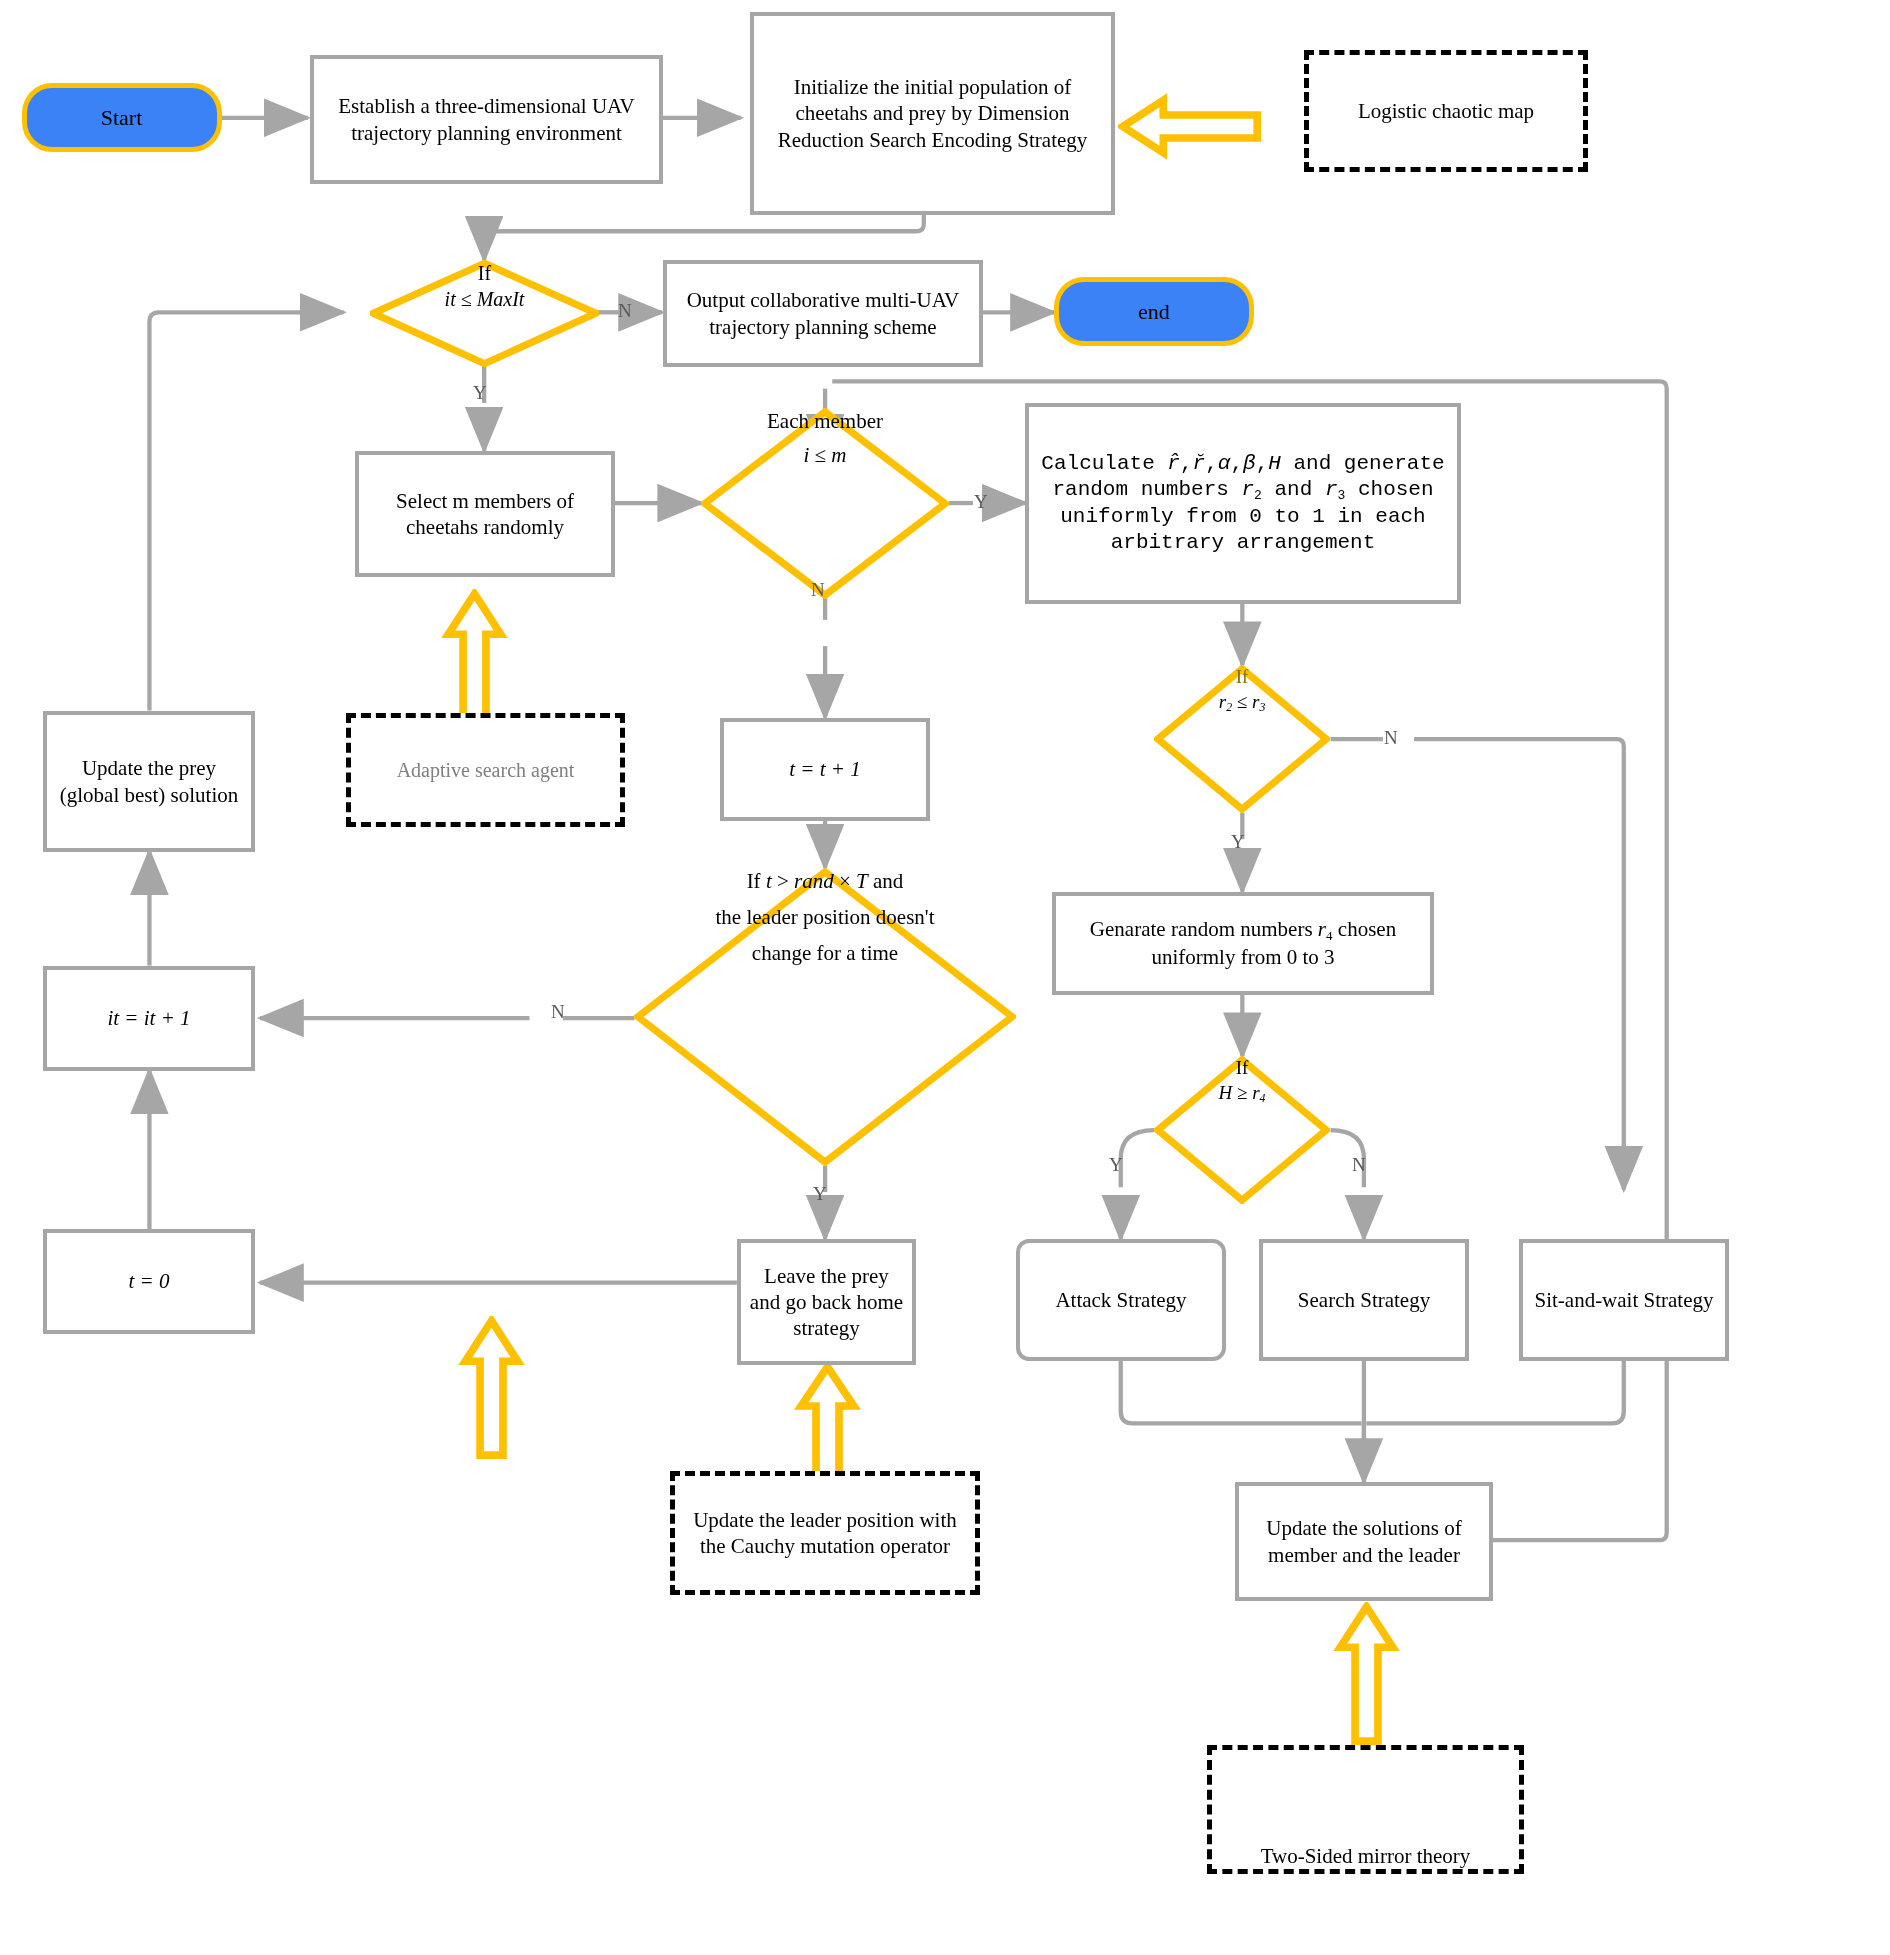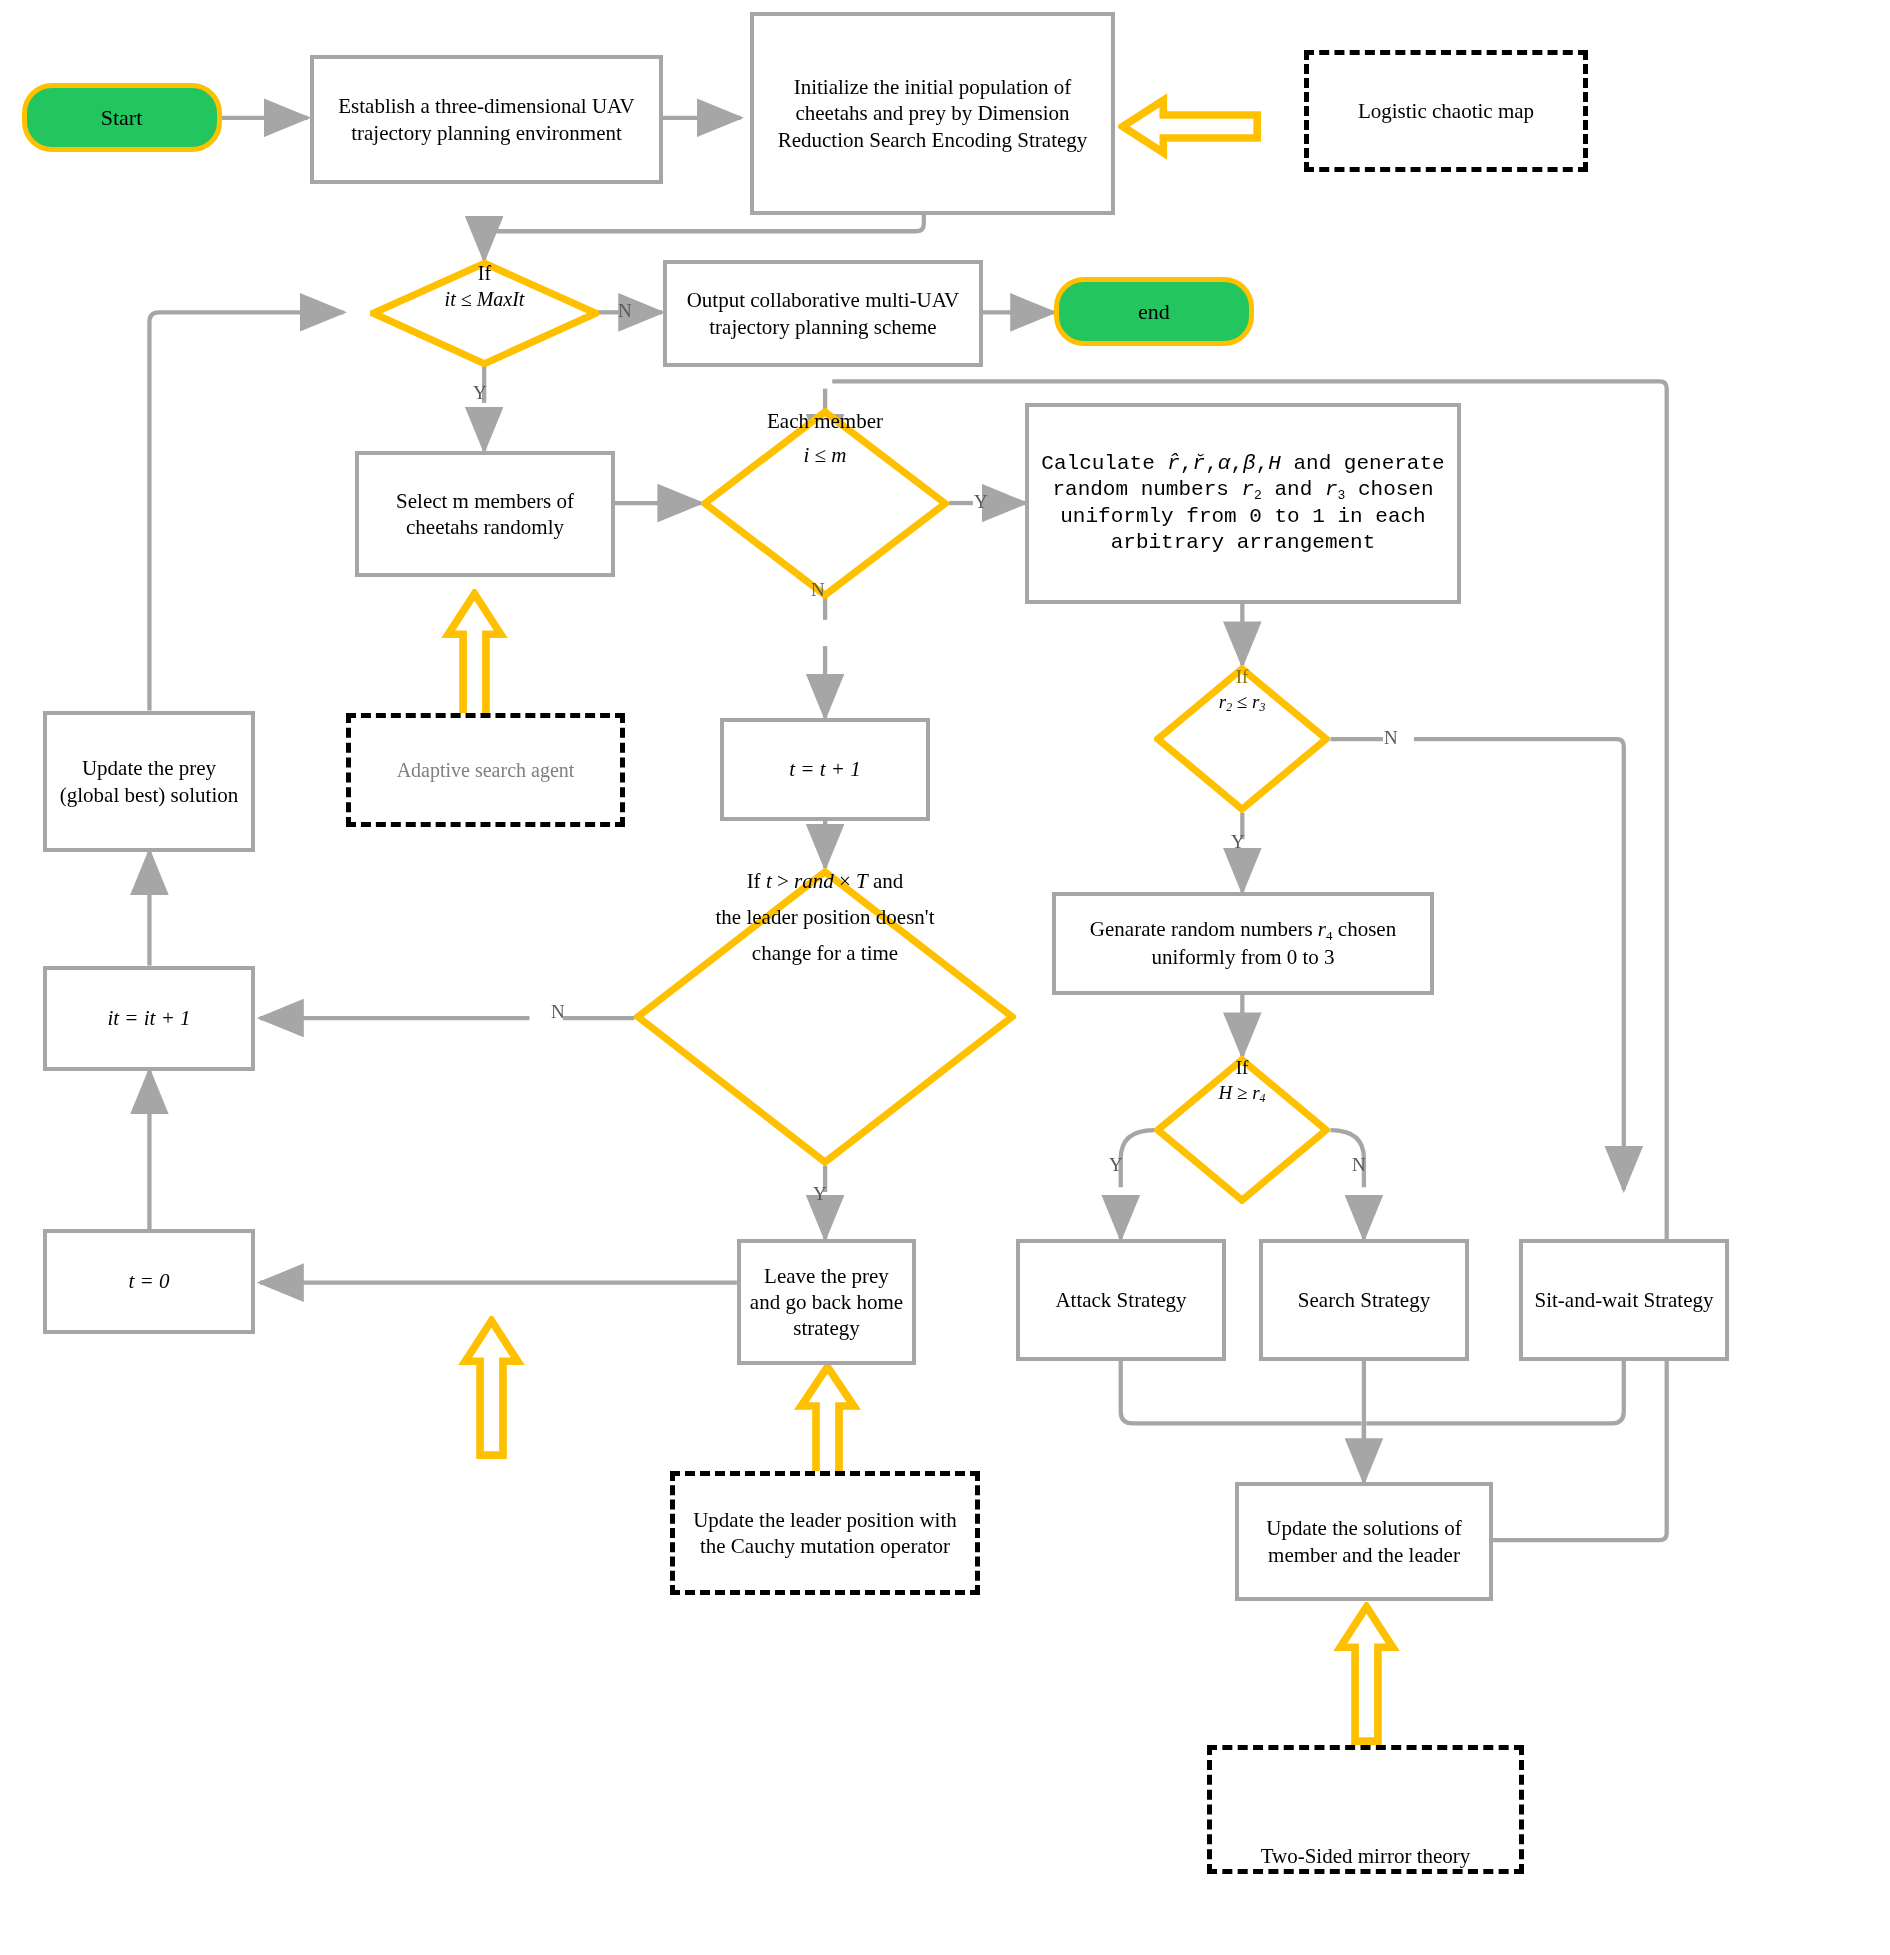--- a/index.html
+++ b/index.html
@@ -23,21 +23,21 @@
     color:#000;
     line-height:1.25;
     z-index:5;
   }
   .proc{
     border:4.3px solid #a6a6a6;
     background:#ffffff;
   }
   .term{
     border:5.2px solid #FFC000;
-    background:#22c55e;
+    background:#3b82f6;
     border-radius:30px;
   }
   .dashbox{
     border:5.2px dashed #000000;
     background:#ffffff;
   }
   .dashbox .lbl{padding:0 2.9px;}
   .gray-text{color:#808080;}
   .olive{color:#8a6d00;}
 
@@ -326,21 +326,21 @@
   <div class="elbl" style="left:1352px;top:1154px;">N</div>
 
   <div class="node proc t44" style="left:43px;top:1229px;width:212px;height:105px;">
     <span class="ital">t = 0</span>
   </div>
 
   <div class="node proc t44" style="left:737px;top:1239px;width:179px;height:126px;padding:2.9px 5.7px;">
     <span>Leave the prey and go back home strategy</span>
   </div>
 
-  <div class="node proc t44" style="left:1016px;top:1239px;width:210px;height:122px;">
+  <div class="node proc t44" style="left:1016px;top:1239px;width:210px;height:122px;border-radius:13px;">
     <span>Attack Strategy</span>
   </div>
 
   <div class="node proc t44" style="left:1259px;top:1239px;width:210px;height:122px;">
     <span>Search Strategy</span>
   </div>
 
   <div class="node proc t44" style="left:1519px;top:1239px;width:210px;height:122px;padding:2.9px 4.8px;">
     <span>Sit-and-wait Strategy</span>
   </div>

